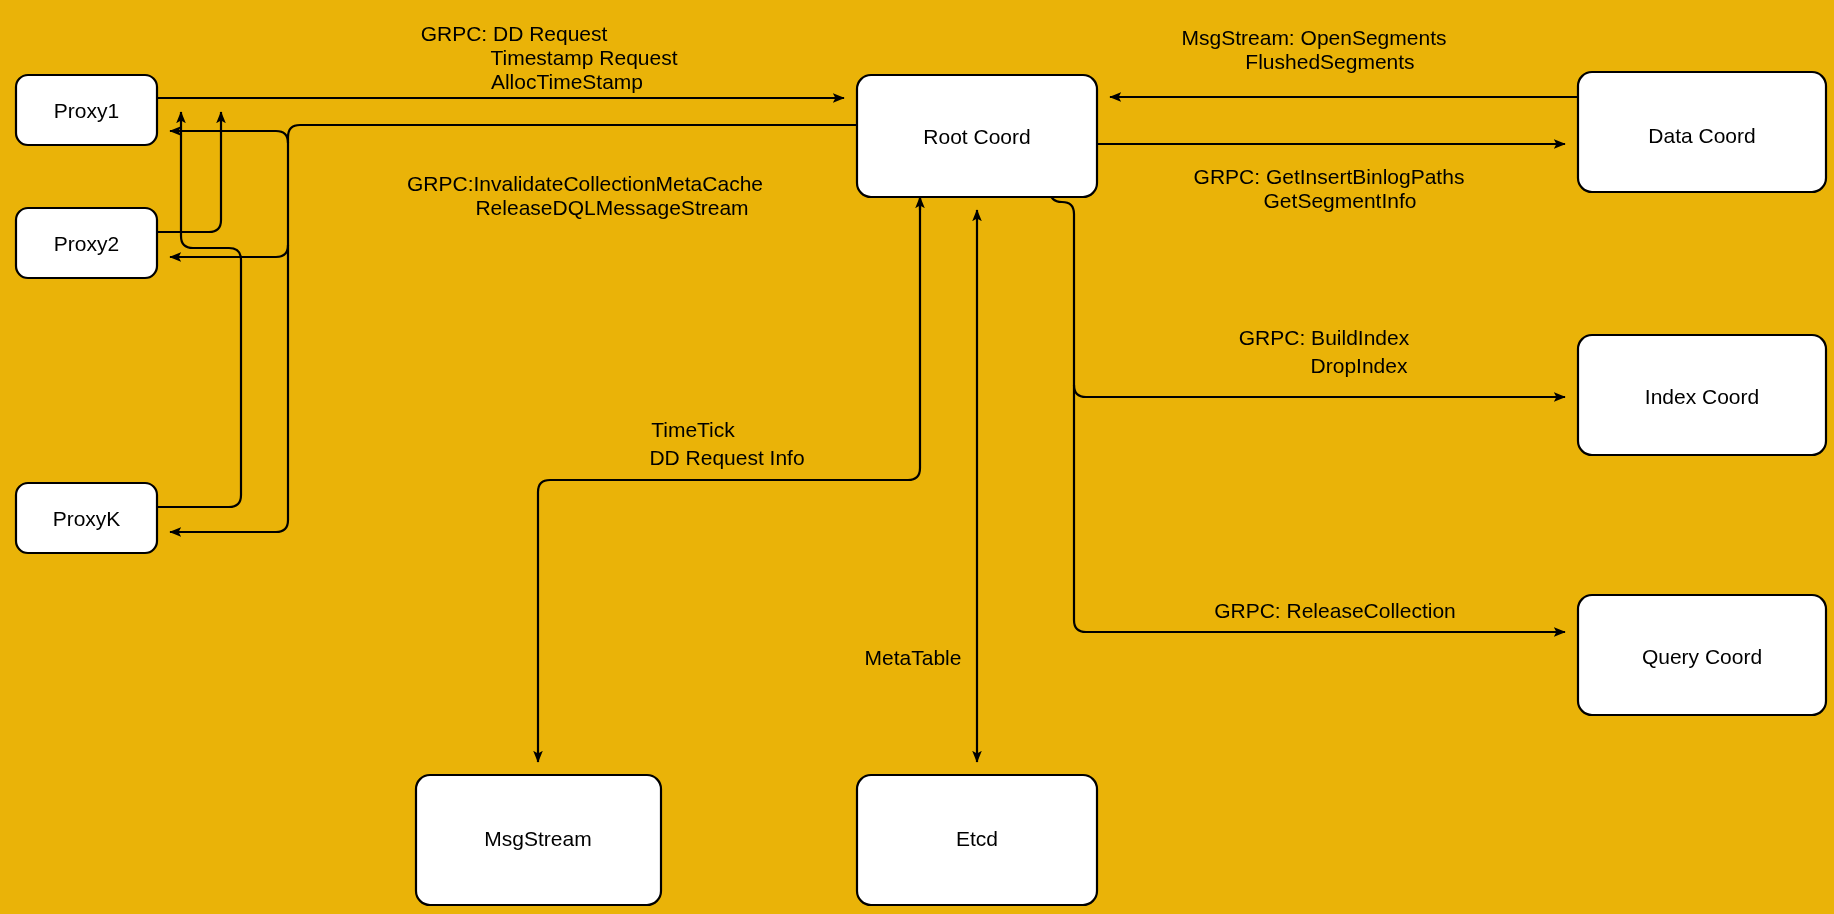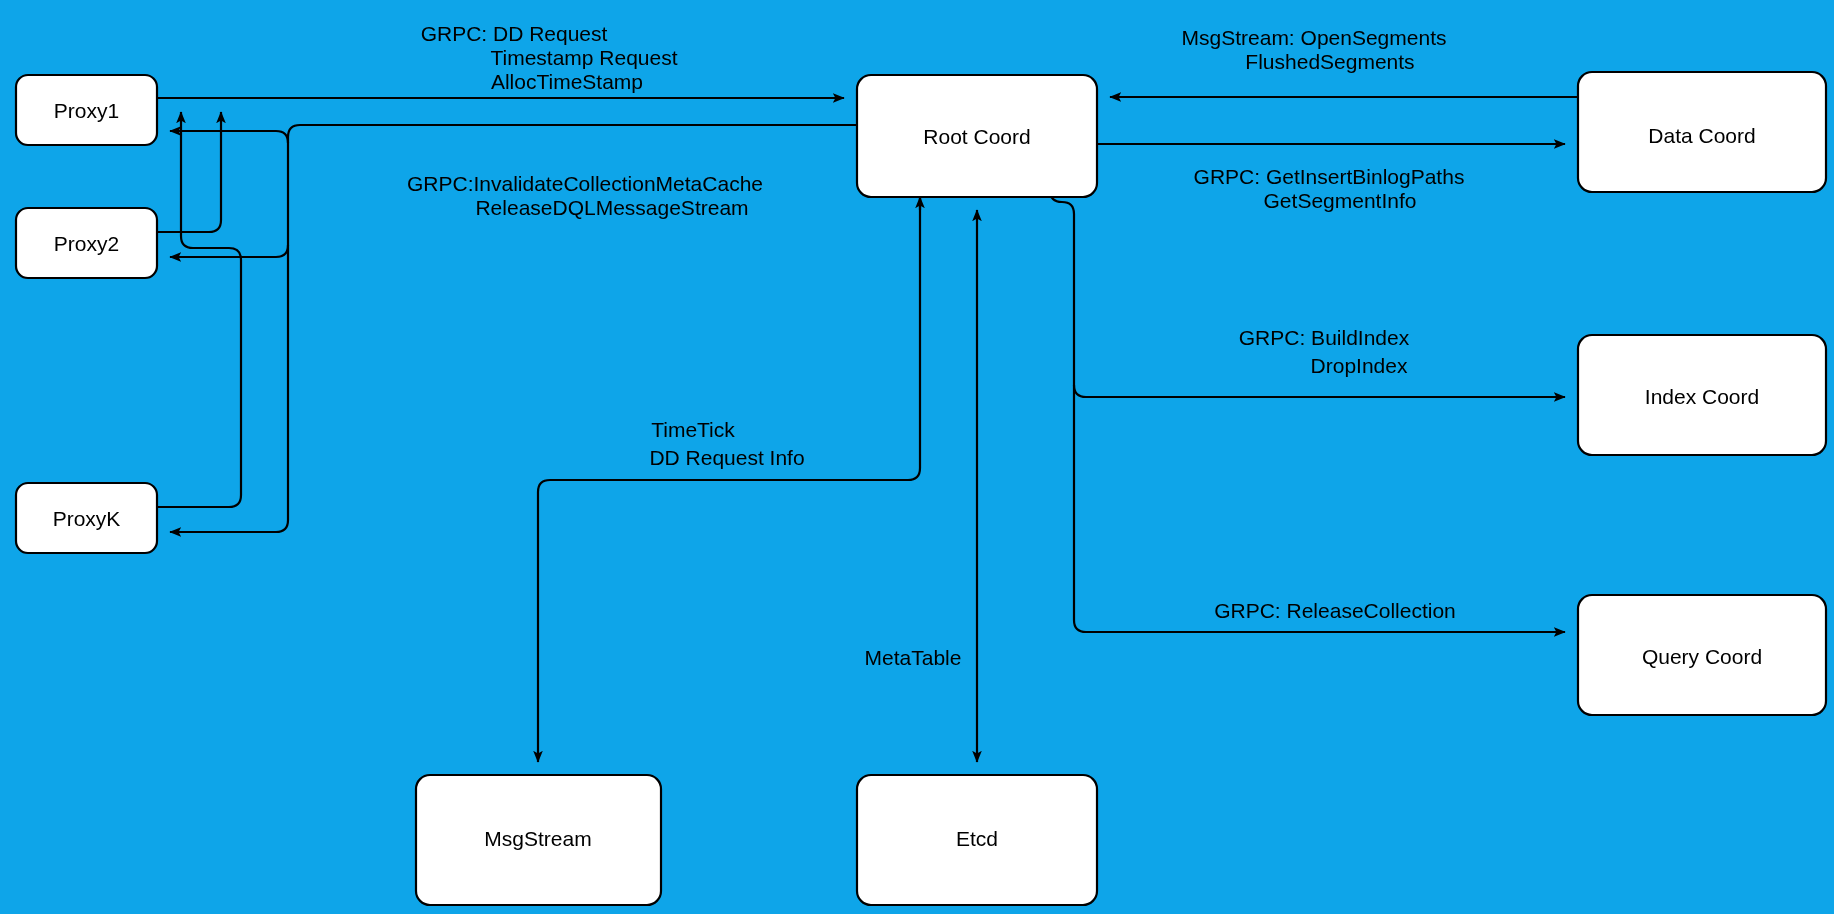--- a/index.html
+++ b/index.html
@@ -11,21 +11,21 @@
   body {
     width: 1834px;
     height: 914px;
     font-family: "Liberation Sans", sans-serif;
     overflow: hidden;
   }
   #diagram-root {
     position: relative;
     width: 1834px;
     height: 914px;
-    background: #0ea5e9;
+    background: #eab308;
   }
   svg#diagram-svg {
     position: absolute;
     left: 0;
     top: 0;
     width: 1834px;
     height: 914px;
   }
   .node-rect {
     fill: #ffffff;

